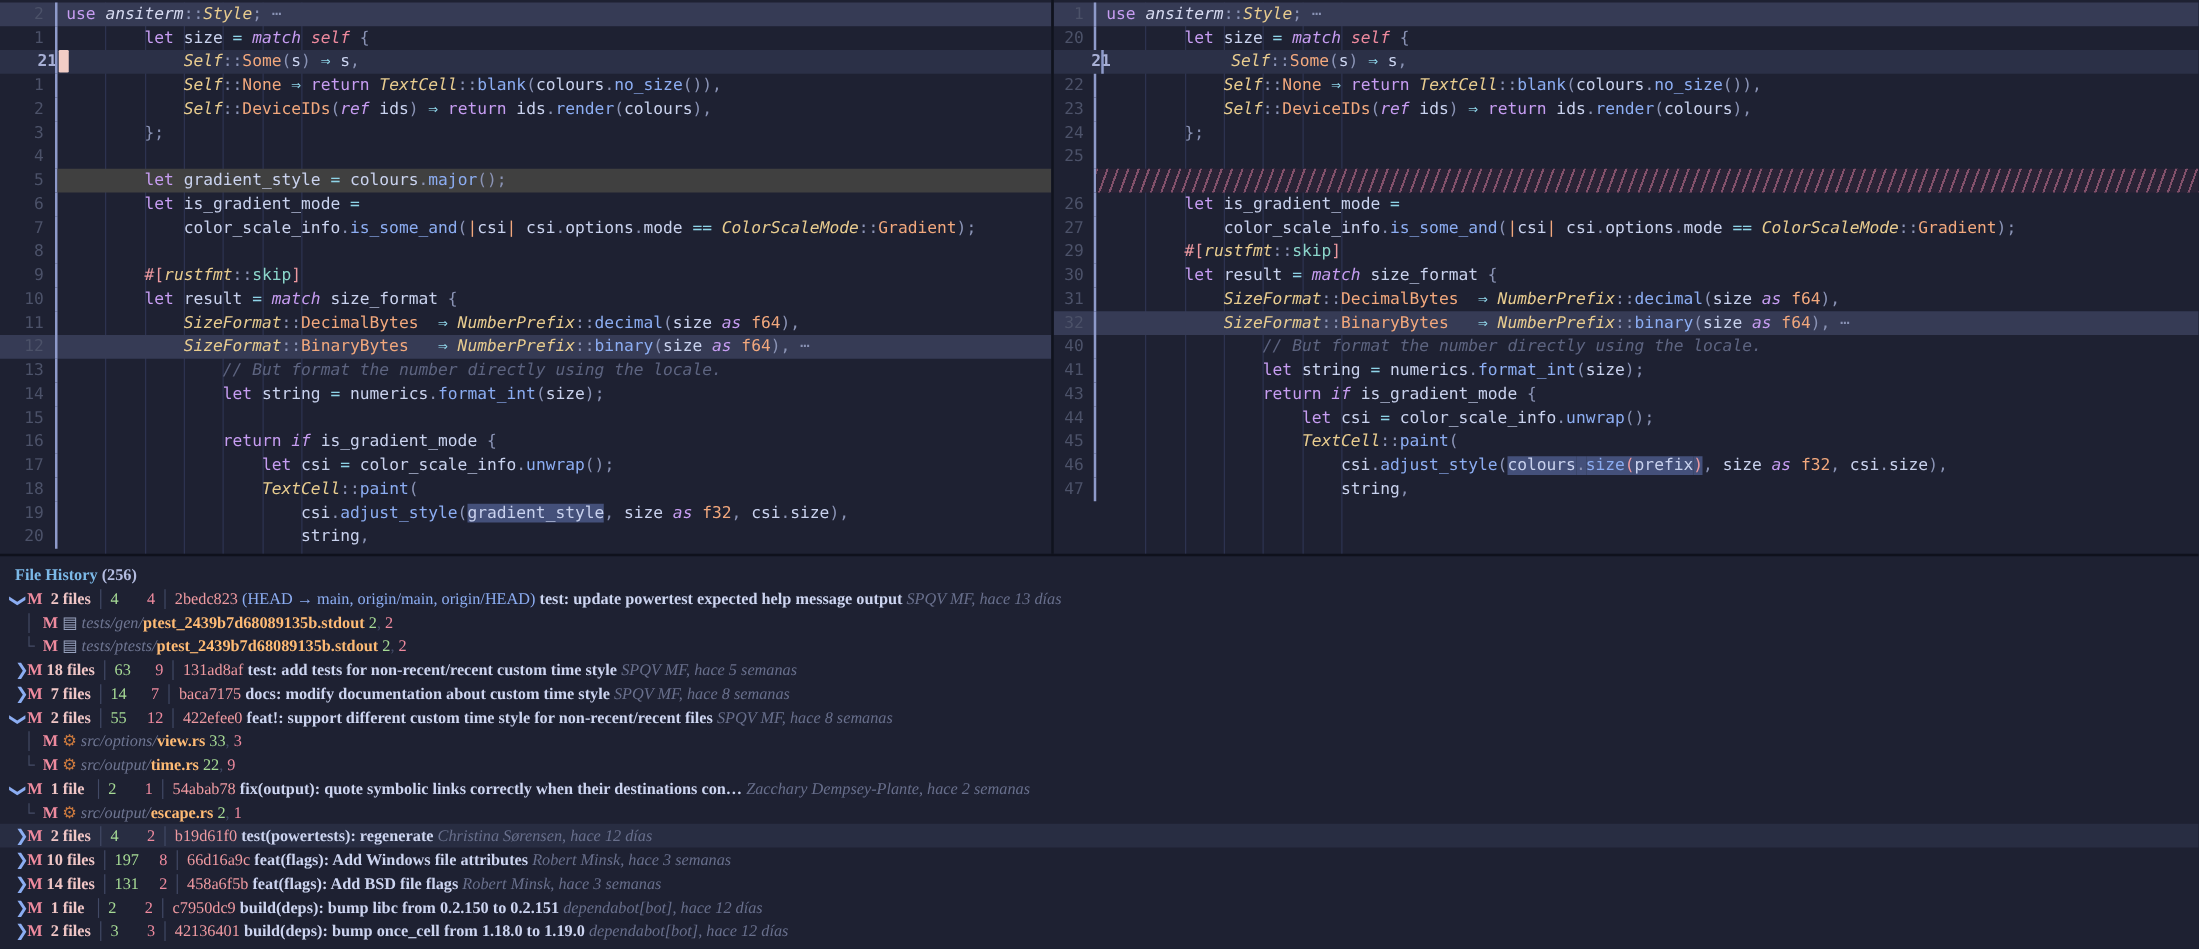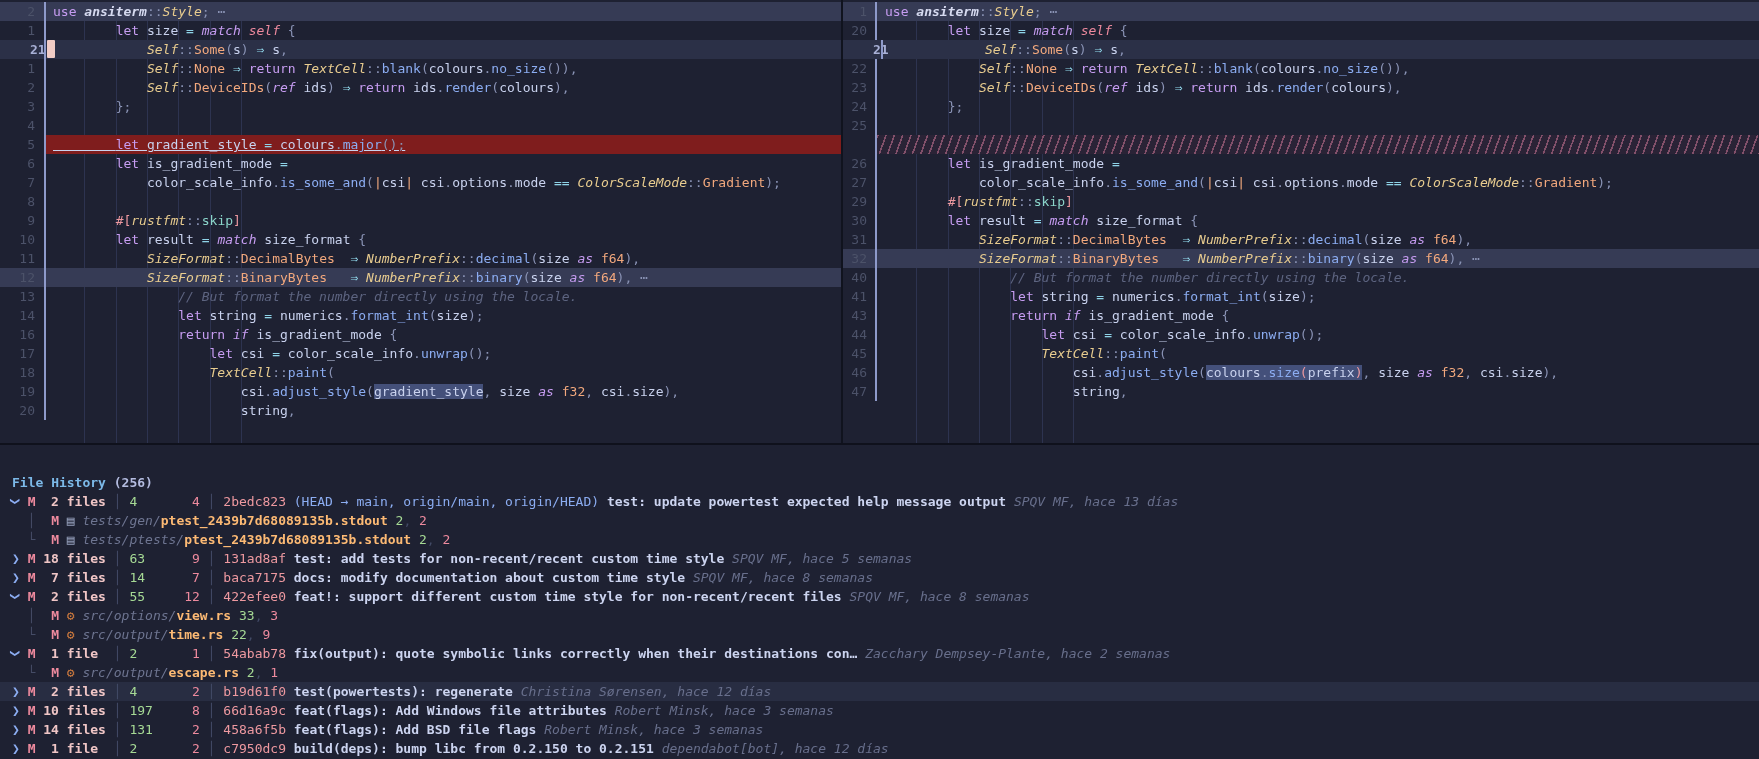--- a/index.html
+++ b/index.html
@@ -11,21 +11,21 @@
   .diff-area { height:443px; display:flex; }
   .pane { position:relative; padding-top:2px; overflow:hidden; }
   .pane.left { width:841px; }
   .pane.right { flex:1; }
   .vdivider { width:2px; background:#10131e; }
   .hdivider { height:2px; background:#0f111c; }
 
   .row { display:flex; height:19px; white-space:pre; position:relative; z-index:2; }
   .row.fold { background:#363b55; }
   .row.cur  { background:#2b3047; }
-  .row.add .code { background:#7f1d1d;text-decoration:underline; }
+  .row.add .code { background:#404040; }
   .ln { color:#4c5269; text-align:right; flex:none; }
   .pane.left  .ln { width:44px; padding-right:9px; }
   .pane.right .ln { width:32px; padding-right:8px; }
   .row.cur .ln { color:#a8b0d6; font-weight:bold;padding-left:30px; }
   .gsep { width:2px; flex:none; background:#8e9aca; }
   .code { flex:1; white-space:pre; }
   .pane.left  .code { padding-left:7px; }
   .pane.right .code { padding-left:8px; }
   .fillbar { flex:1; background:repeating-linear-gradient(110deg, rgba(203,118,150,.55) 0 1.6px, transparent 1.6px 7.8px), #2a2336; }
 
@@ -37,27 +37,27 @@
   .tk.kwi { color:#c79df2; font-style:italic; }
   .tk.typ { color:#e8cc8f; font-style:italic; }
   .tk.fn  { color:#8cadf2; }
   .tk.ct  { color:#f2a87d; }
   .tk.tx  { color:#c9d2ee; }
   .tk.pn  { color:#8a93b5; }
   .tk.pn2 { color:#ee99a0; }
   .tk.op  { color:#8fd4e8; }
   .tk.slf { color:#ee8a9e; font-style:italic; }
   .tk.cm  { color:#5d6480; font-style:italic; }
-  .tk.mod { color:#d6daf0; font-style:italic;font-weight:bold; }
+  .tk.mod { color:#d6daf0; font-style:italic; }
   .tk.pipe{ color:#f2a87d; }
   .tk.grn { color:#8bd5ca; }
   .tk.dt  { background:#44507a; }
 
   
-  .history { flex:1; padding-top:28px; overflow:hidden; }
+  .history { flex:1; padding-top:5px; overflow:hidden;font-family:Liberation Serif, serif; }
   .h-title { height:19px; padding-left:12px; white-space:pre; }
   .h-title .t1 { color:#7cb9e8; font-weight:bold; }
   .h-title .t2 { color:#b4bce0; font-weight:bold; }
   .hrow { height:19px; padding-left:12px; white-space:pre; }
   .hrow.sel { background:#282d42; }
   .chev { color:#8cadf2; display:inline-block; width:1ch; }
   .chev.exp { transform:rotate(90deg); }
   .h-m   { color:#ee8a9e; font-weight:bold; }
   .h-cnt { color:#f0c6c6; font-weight:bold; }
   .h-bar { color:#424a66; }
@@ -95,20 +95,21 @@
         <div class="row add"><span class="ln">5</span><span class="gsep"></span><span class="code"><span class="tk tx">        </span><span class="tk kw">let </span><span class="tk tx">gradient_style </span><span class="tk op">= </span><span class="tk tx">colours</span><span class="tk pn">.</span><span class="tk fn">major</span><span class="tk pn">();</span></span></div>
         <div class="row "><span class="ln">6</span><span class="gsep"></span><span class="code"><span class="tk tx">        </span><span class="tk kw">let </span><span class="tk tx">is_gradient_mode </span><span class="tk op">=</span></span></div>
         <div class="row "><span class="ln">7</span><span class="gsep"></span><span class="code"><span class="tk tx">            </span><span class="tk tx">color_scale_info</span><span class="tk pn">.</span><span class="tk fn">is_some_and</span><span class="tk pn">(</span><span class="tk pipe">|</span><span class="tk tx">csi</span><span class="tk pipe">|</span><span class="tk tx"> csi</span><span class="tk pn">.</span><span class="tk tx">options</span><span class="tk pn">.</span><span class="tk tx">mode </span><span class="tk op">== </span><span class="tk typ">ColorScaleMode</span><span class="tk pn">::</span><span class="tk ct">Gradient</span><span class="tk pn">);</span></span></div>
         <div class="row "><span class="ln">8</span><span class="gsep"></span><span class="code"></span></div>
         <div class="row "><span class="ln">9</span><span class="gsep"></span><span class="code"><span class="tk tx">        </span><span class="tk pn2">#[</span><span class="tk typ">rustfmt</span><span class="tk pn">::</span><span class="tk grn">skip</span><span class="tk pn2">]</span></span></div>
         <div class="row "><span class="ln">10</span><span class="gsep"></span><span class="code"><span class="tk tx">        </span><span class="tk kw">let </span><span class="tk tx">result </span><span class="tk op">= </span><span class="tk kwi">match </span><span class="tk tx">size_format </span><span class="tk pn">{</span></span></div>
         <div class="row "><span class="ln">11</span><span class="gsep"></span><span class="code"><span class="tk tx">            </span><span class="tk typ">SizeFormat</span><span class="tk pn">::</span><span class="tk ct">DecimalBytes</span><span class="tk tx">  </span><span class="tk op">⇒ </span><span class="tk typ">NumberPrefix</span><span class="tk pn">::</span><span class="tk fn">decimal</span><span class="tk pn">(</span><span class="tk tx">size</span><span class="tk kwi"> as </span><span class="tk ct">f64</span><span class="tk pn">),</span></span></div>
         <div class="row fold"><span class="ln">12</span><span class="gsep"></span><span class="code"><span class="tk tx">            </span><span class="tk typ">SizeFormat</span><span class="tk pn">::</span><span class="tk ct">BinaryBytes</span><span class="tk tx">   </span><span class="tk op">⇒ </span><span class="tk typ">NumberPrefix</span><span class="tk pn">::</span><span class="tk fn">binary</span><span class="tk pn">(</span><span class="tk tx">size</span><span class="tk kwi"> as </span><span class="tk ct">f64</span><span class="tk pn">), </span><span class="tk pn">⋯</span></span></div>
         <div class="row "><span class="ln">13</span><span class="gsep"></span><span class="code"><span class="tk tx">                </span><span class="tk cm">// But format the number directly using the locale.</span></span></div>
         <div class="row "><span class="ln">14</span><span class="gsep"></span><span class="code"><span class="tk tx">                </span><span class="tk kw">let </span><span class="tk tx">string </span><span class="tk op">= </span><span class="tk tx">numerics</span><span class="tk pn">.</span><span class="tk fn">format_int</span><span class="tk pn">(</span><span class="tk tx">size</span><span class="tk pn">);</span></span></div>
+        <div class="row "><span class="ln">15</span><span class="gsep"></span><span class="code"></span></div>
         <div class="row "><span class="ln">16</span><span class="gsep"></span><span class="code"><span class="tk tx">                </span><span class="tk kw">return </span><span class="tk kwi">if </span><span class="tk tx">is_gradient_mode </span><span class="tk pn">{</span></span></div>
         <div class="row "><span class="ln">17</span><span class="gsep"></span><span class="code"><span class="tk tx">                    </span><span class="tk kw">let </span><span class="tk tx">csi </span><span class="tk op">= </span><span class="tk tx">color_scale_info</span><span class="tk pn">.</span><span class="tk fn">unwrap</span><span class="tk pn">();</span></span></div>
         <div class="row "><span class="ln">18</span><span class="gsep"></span><span class="code"><span class="tk tx">                    </span><span class="tk typ">TextCell</span><span class="tk pn">::</span><span class="tk fn">paint</span><span class="tk pn">(</span></span></div>
         <div class="row "><span class="ln">19</span><span class="gsep"></span><span class="code"><span class="tk tx">                        </span><span class="tk tx">csi</span><span class="tk pn">.</span><span class="tk fn">adjust_style</span><span class="tk pn">(</span><span class="tk tx dt">gradient_style</span><span class="tk pn">, </span><span class="tk tx">size</span><span class="tk kwi"> as </span><span class="tk ct">f32</span><span class="tk pn">, </span><span class="tk tx">csi</span><span class="tk pn">.</span><span class="tk tx">size</span><span class="tk pn">),</span></span></div>
         <div class="row "><span class="ln">20</span><span class="gsep"></span><span class="code"><span class="tk tx">                        </span><span class="tk tx">string</span><span class="tk pn">,</span></span></div>
         <div class="cursor" style="left: 47px; top: 40px;"></div>
       </div>
     <div class="vdivider"></div>
     <div class="pane right" id="pane-right">
         <div class="guide" style="left: calc(4ch + 42px);"></div>

